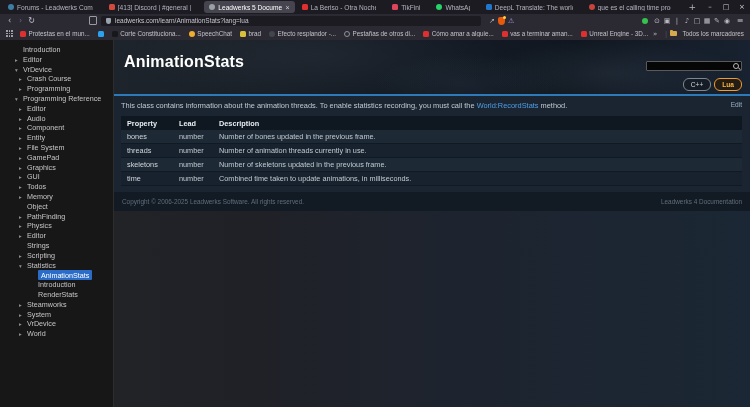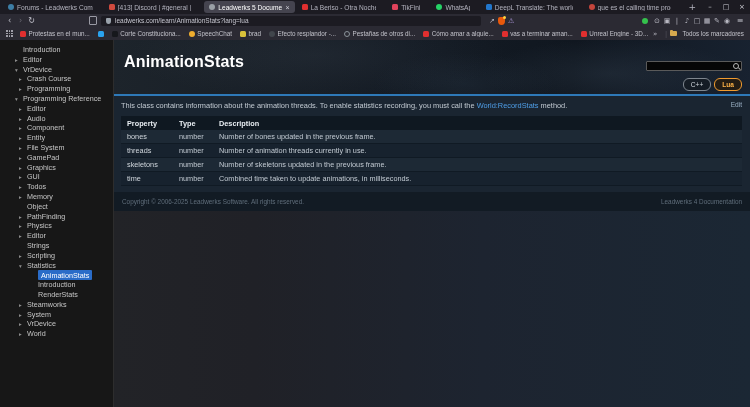--- a/index.html
+++ b/index.html
@@ -366,21 +366,21 @@
         <table>
           <colgroup>
               <col class="c-prop">
               <col class="c-type">
               <col>
             </colgroup>
           <thead>
             <tr>
 
             <th>Property</th>
-                <th>Type</th>
+                <th>Lead</th>
                 <th>Description</th>
               </tr>
           </thead>
           <tbody>
 
           <tr>
               <td>bones</td>
               <td>number</td>
               <td>Number of bones updated in the previous frame.</td>
             </tr>

